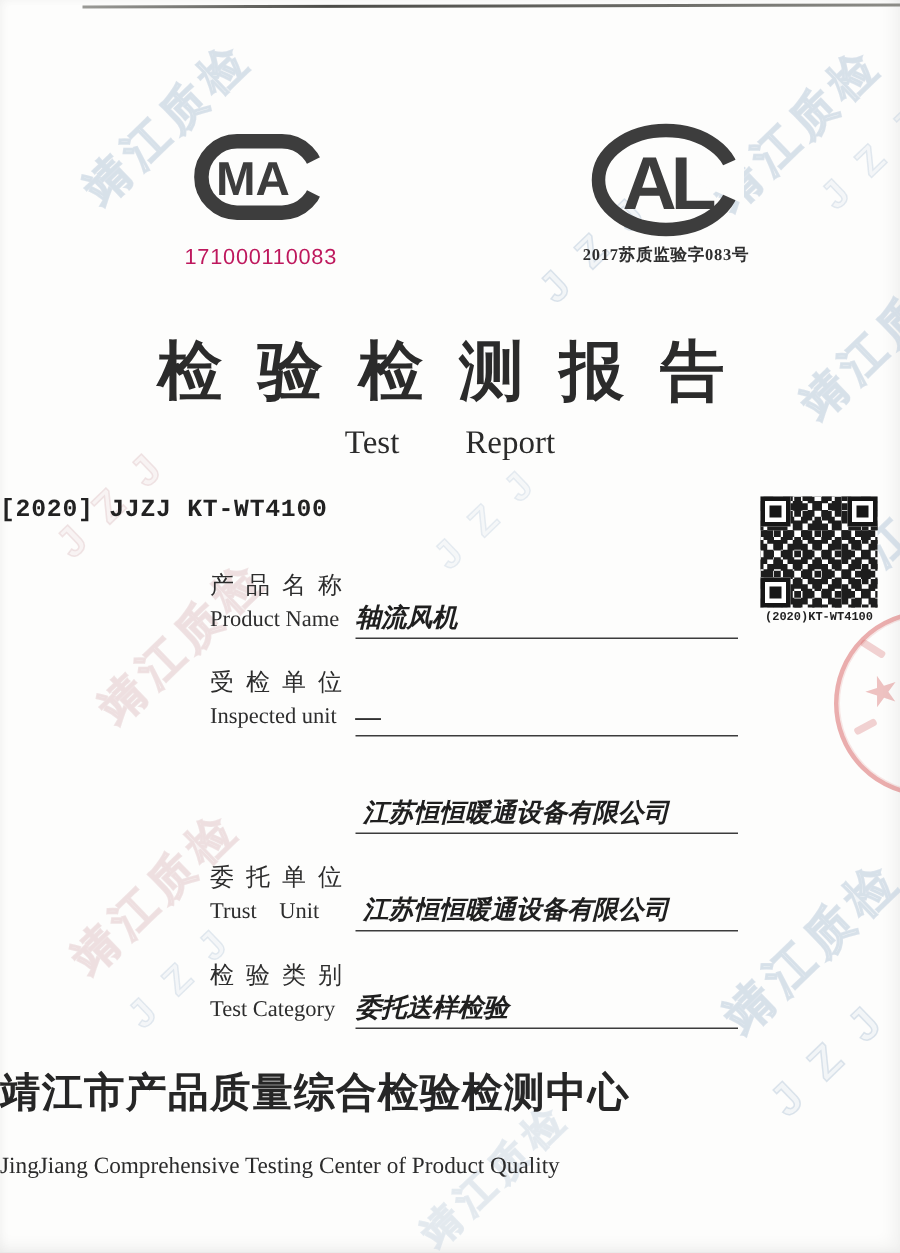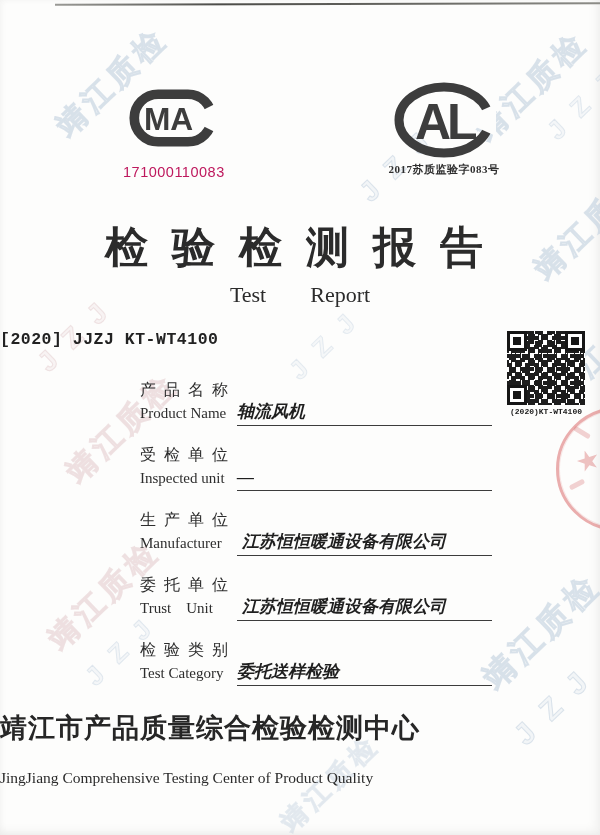--- a/index.html
+++ b/index.html
@@ -205,24 +205,20 @@
 
     <div class="field-row">
       <div class="flabel">
         <div class="label-zh">受 检 单 位</div>
         <div class="label-en">Inspected unit</div>
       </div>
       <div class="fvalue">—</div>
     </div>
 
     <div class="field-row row-left">
-      <div class="flabel">
-        <div class="label-zh">生 产 单 位</div>
-        <div class="label-en">Manufacturer</div>
-      </div>
       <div class="fvalue">江苏恒恒暖通设备有限公司</div>
     </div>
 
     <div class="field-row row-left">
       <div class="flabel">
         <div class="label-zh">委 托 单 位</div>
         <div class="label-en">Trust Unit</div>
       </div>
       <div class="fvalue">江苏恒恒暖通设备有限公司</div>
     </div>

